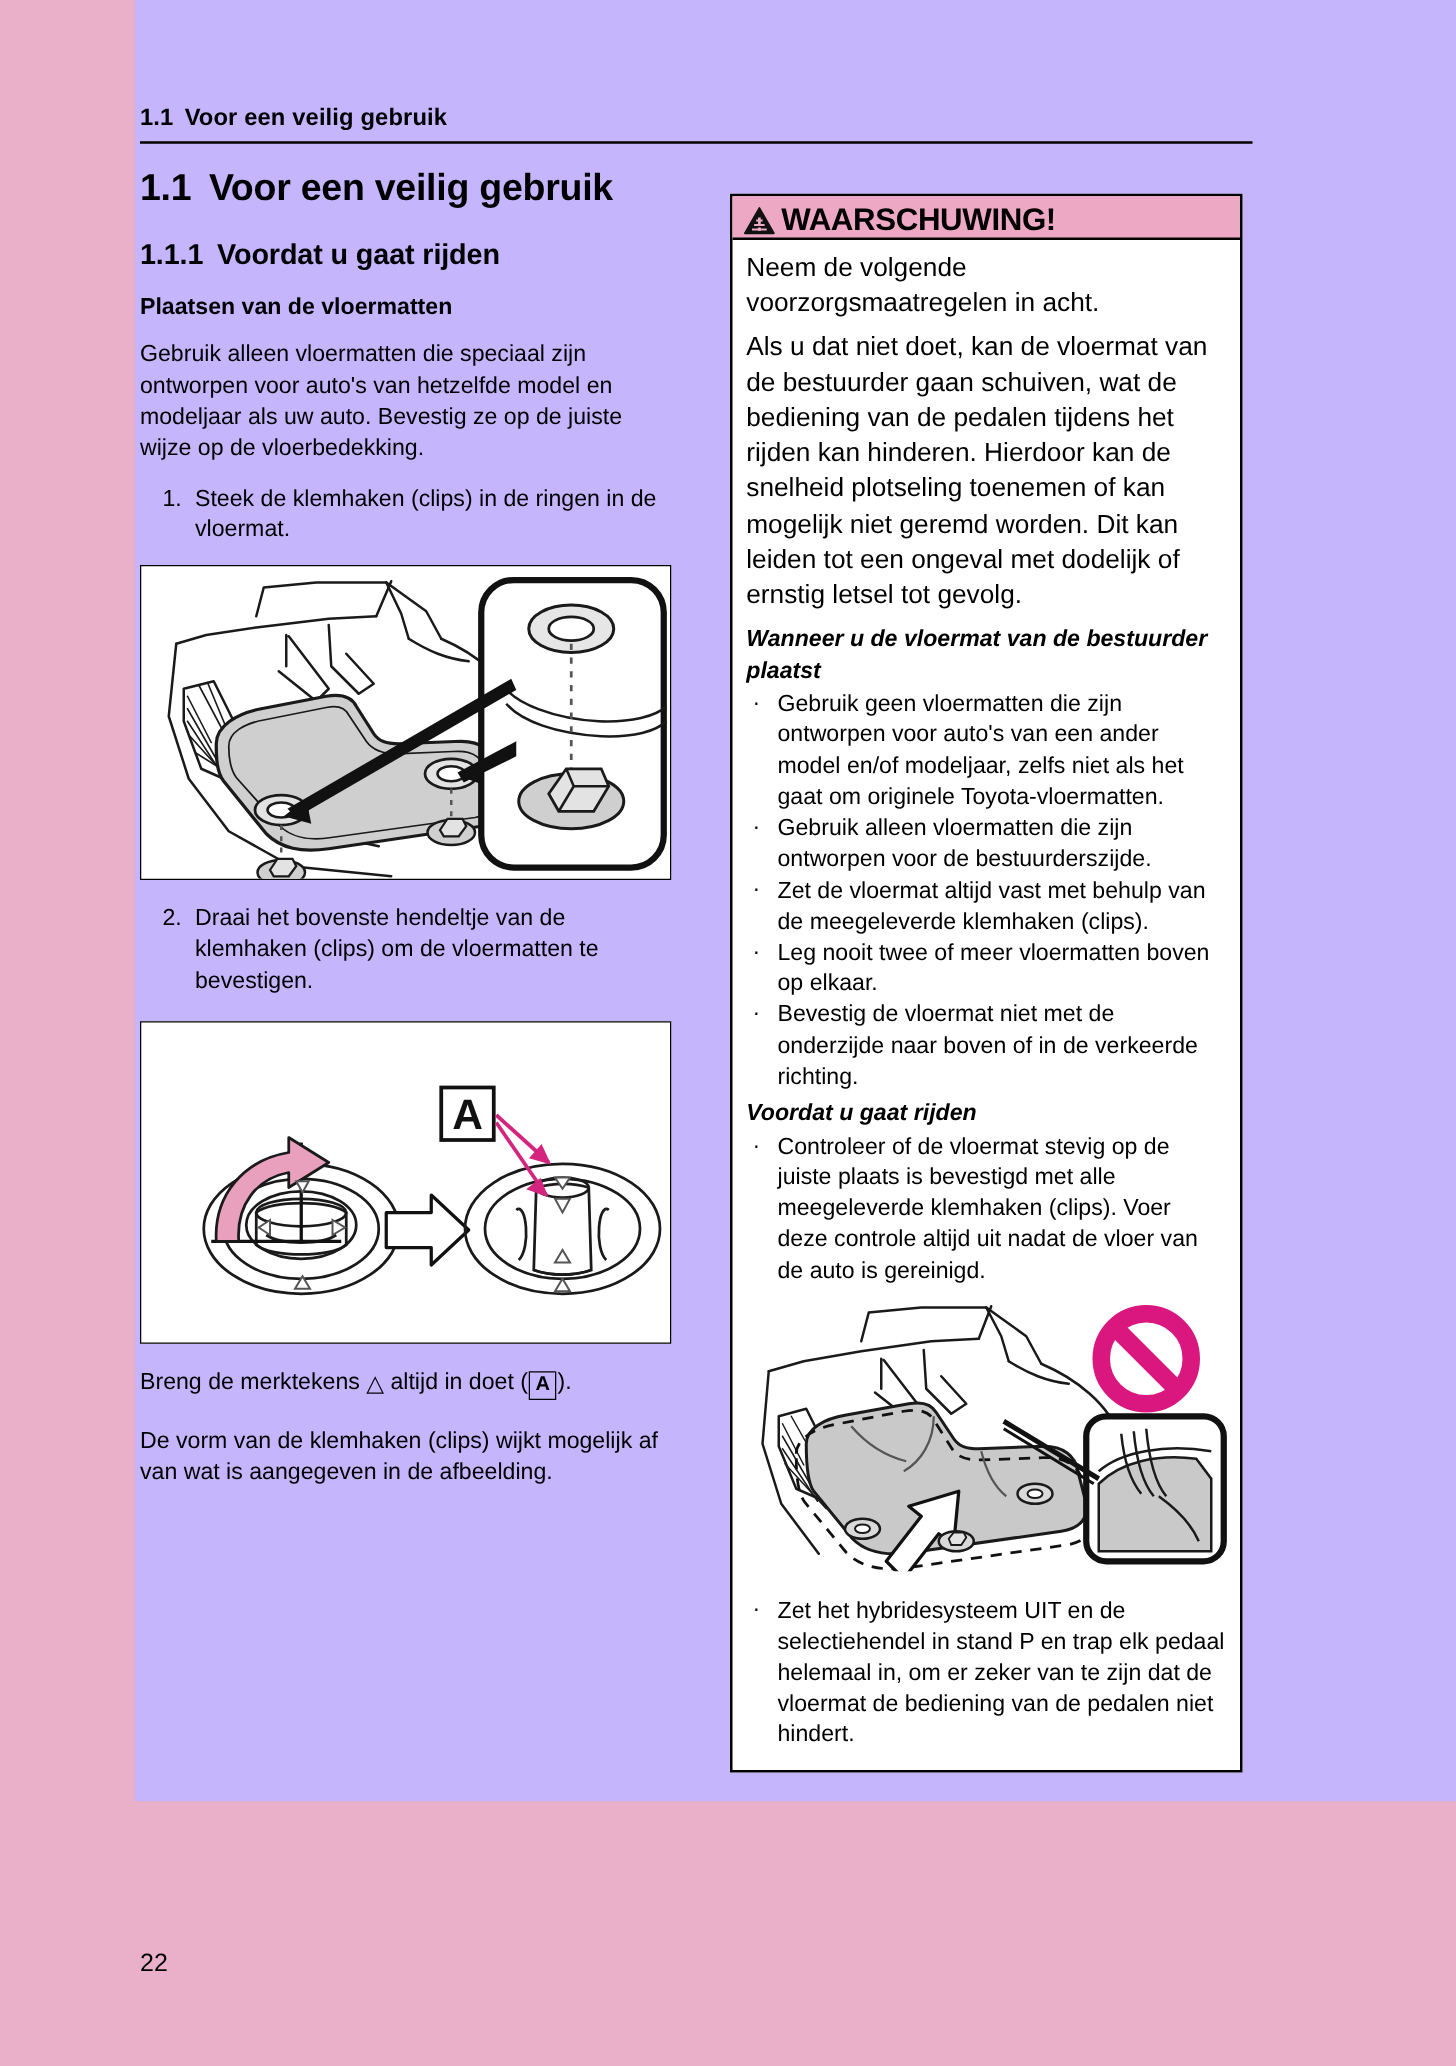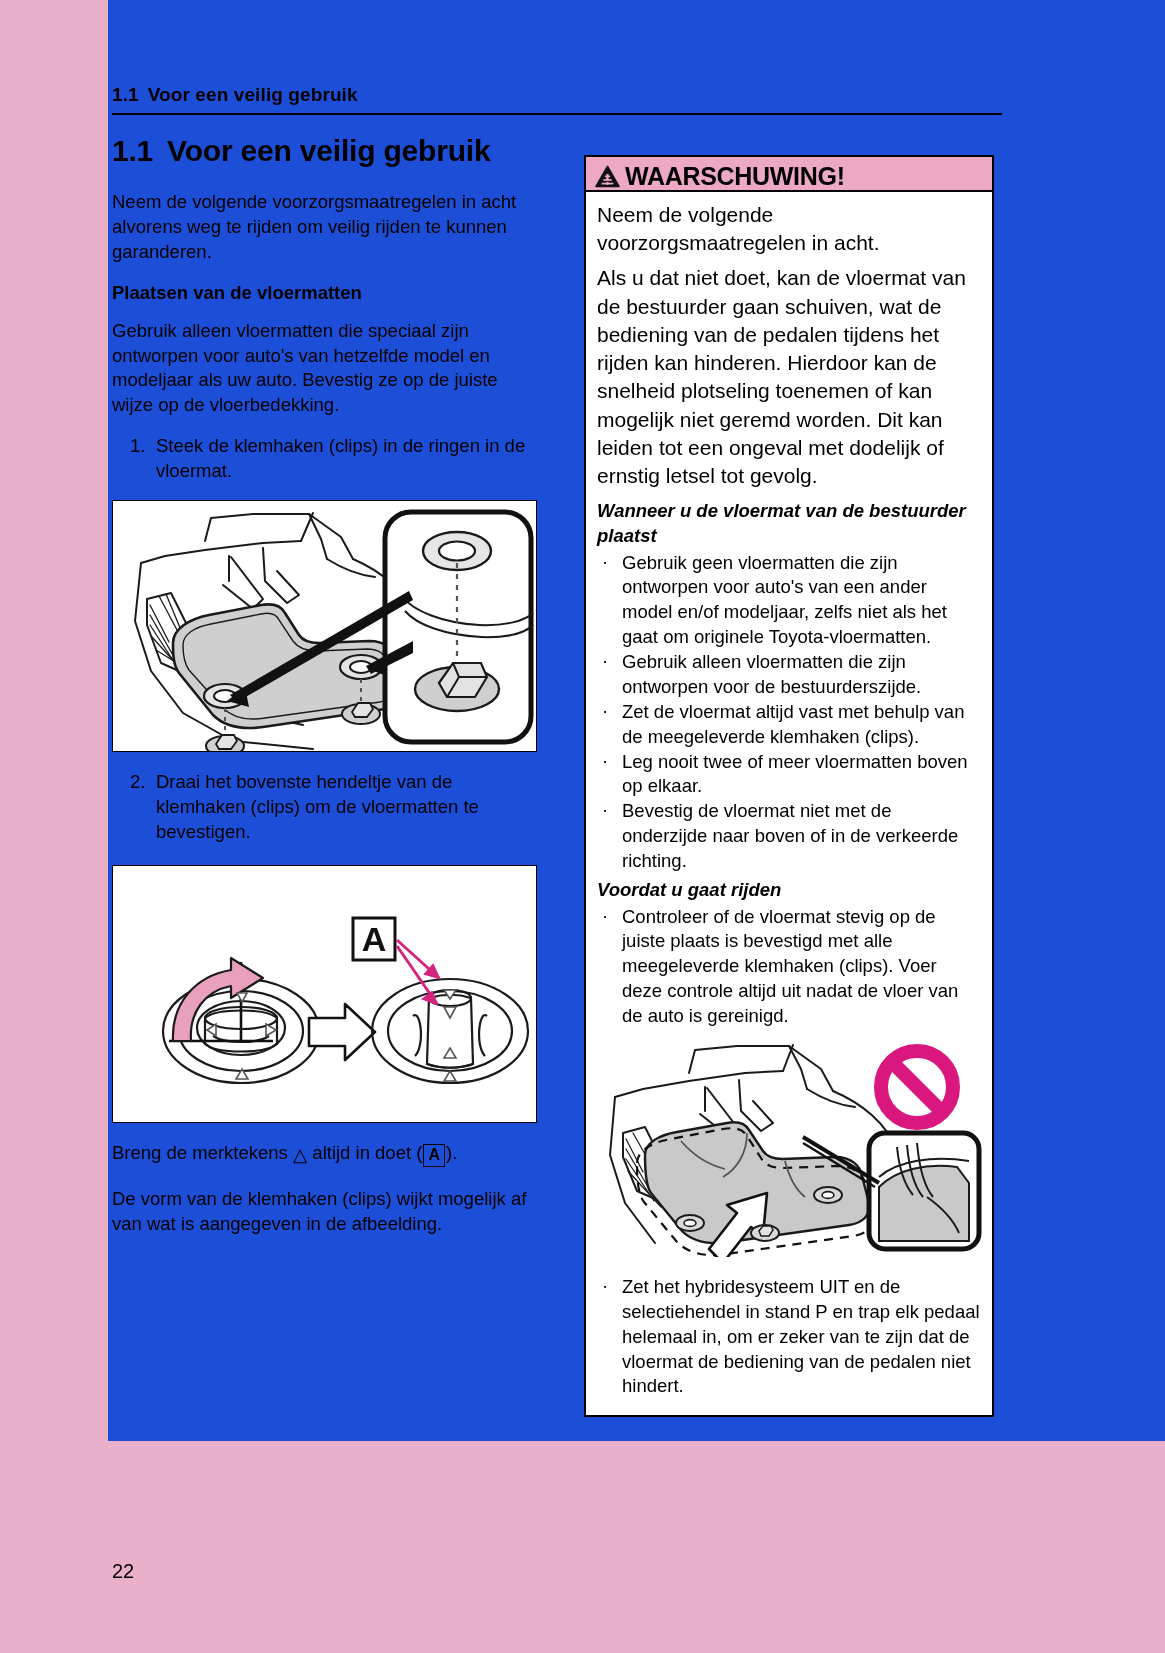--- a/index.html
+++ b/index.html
@@ -7,21 +7,21 @@
   body {
     width: 1165px; height: 1653px;
     background: #eab0c9;
     font-family: "Liberation Sans", sans-serif;
     color: #000;
     position: relative;
     overflow: hidden;
   }
   .page {
     position:absolute; left:108px; top:0; width:1057px; height:1441px;
-    background:#1d4ed8;
+    background:#c4b5fd;
   }
   .content { position:absolute; left:0px; top:0; width:1057px; height:1653px; }
 
   
   .runhead {
     position:absolute; left:4px; top:84px; width:890px;
     font-size:19px; font-weight:bold; letter-spacing:.1px;
     padding-bottom:7px;
     border-bottom:2px solid #000;
   }
@@ -103,22 +103,24 @@
   <div class="runhead">
     <span class="num">1.1</span><span>Voor een veilig gebruik</span>
   </div>
 
   <div class="col-left">
 
     <h1 class="sec">
       <span class="num">1.1</span><span>Voor een veilig gebruik</span>
     </h1>
 
-
-    <p class="body">Neem de volgende voorzorgsmaatregelen in acht alvorens weg te rijden om veilig rijden te kunnen garanderen.</p>
+    <h2 class="subsec">
+      <span class="num">1.1.1</span><span>Voordat u gaat rijden</span>
+    </h2>
+
 
     <h3 class="bold">Plaatsen van de vloermatten</h3>
 
     <p class="body">Gebruik alleen vloermatten die speciaal zijn ontworpen voor auto's van hetzelfde model en modeljaar als uw auto. Bevestig ze op de juiste wijze op de vloerbedekking.</p>
 
     <ol class="steps">
       <li>
         <span class="n">1.</span>
         <span>Steek de klemhaken (clips) in de ringen in de vloermat.</span>
       </li>

